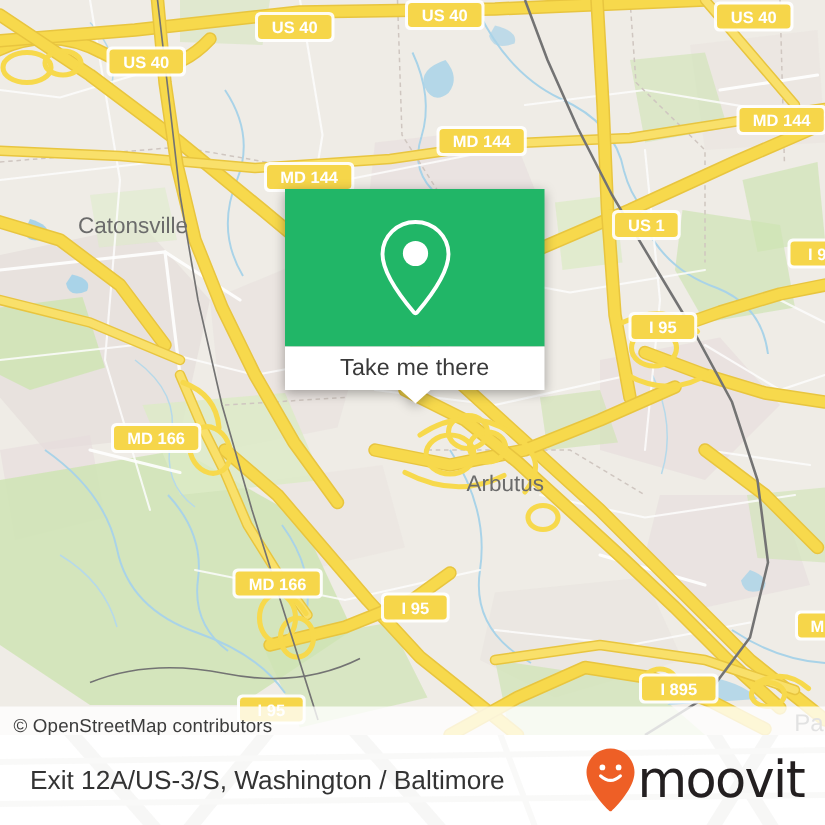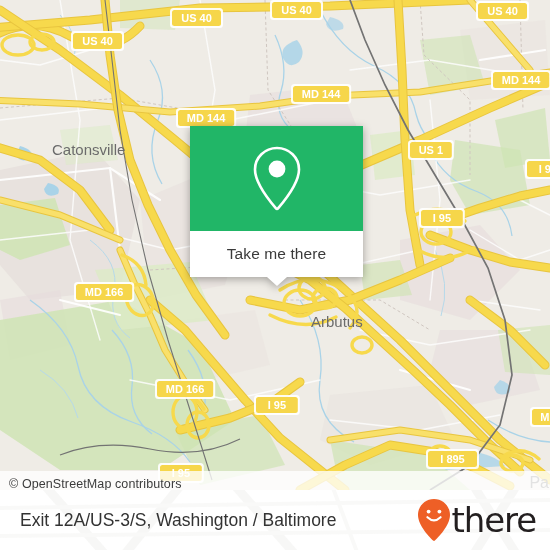--- a/index.html
+++ b/index.html
@@ -65,21 +65,21 @@
   }
   #popup-green {
     background: #21b667;
     height: 105px;
     display: flex;
     align-items: center;
     justify-content: center;
   }
   #popup-white {
     background: #ffffff;
-    height: 46px;
+    height: 29px;
     display: flex;
     align-items: center;
     justify-content: center;
     position: relative;
   }
   #popup-label {
     font-size: 15.5px;
     color: #3a3a3a;
     letter-spacing: .1px;
   }
@@ -506,17 +506,17 @@
 
     <div id="footer-title">Exit 12A/US-3/S, Washington / Baltimore</div>
 
     <div id="brand-logo">
       <svg width="34" height="44" viewBox="0 0 34 44">
         <path d="M17 1 C8.2 1 1 8.1 1 16.9 C1 27.6 13.6 40.1 16.1 42.5 C16.6 43 17.4 43 17.9 42.5 C20.4 40.1 33 27.6 33 16.9 C33 8.1 25.8 1 17 1 Z" fill="#ee5f26"></path>
         <circle cx="11.6" cy="13.6" r="1.9" fill="#ffffff"></circle>
         <circle cx="22.4" cy="13.6" r="1.9" fill="#ffffff"></circle>
         <path d="M10.4 19.2 q6.6 6.2 13.2 0" fill="none" stroke="#ffffff" stroke-width="2.1" stroke-linecap="round"></path>
       </svg>
-      <span id="brand-wordmark">there</span>
+      <span id="brand-wordmark">moovit</span>
     </div>
   </div>
 
 </div>
 
 </body></html>

